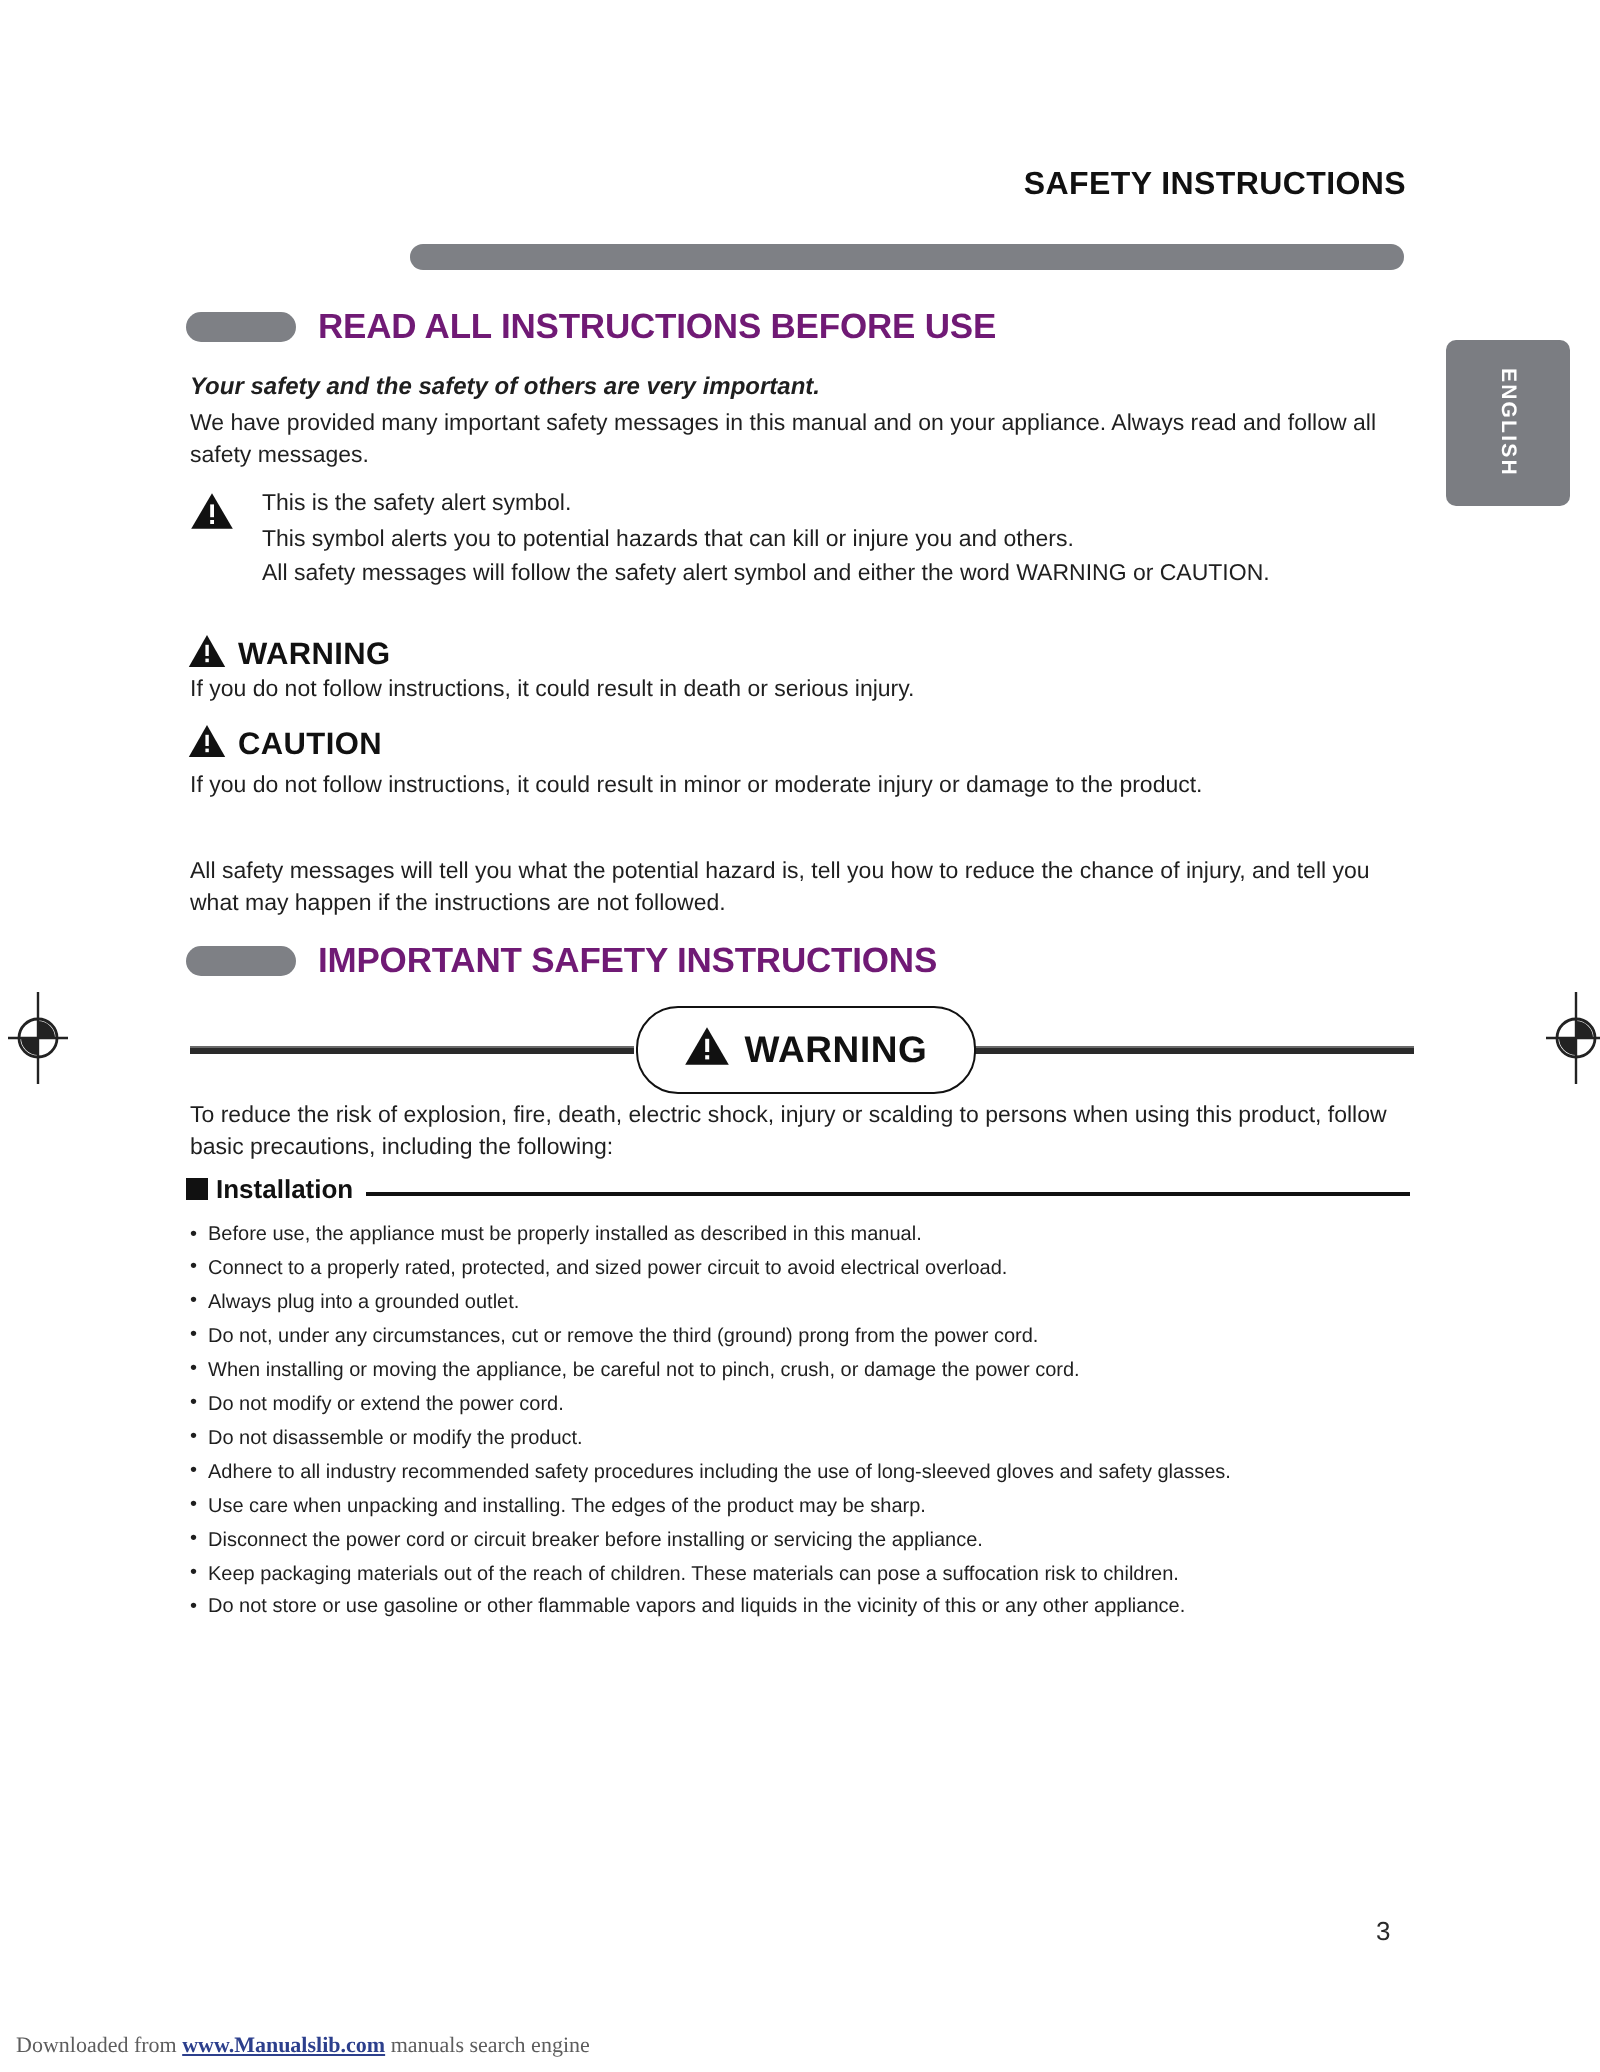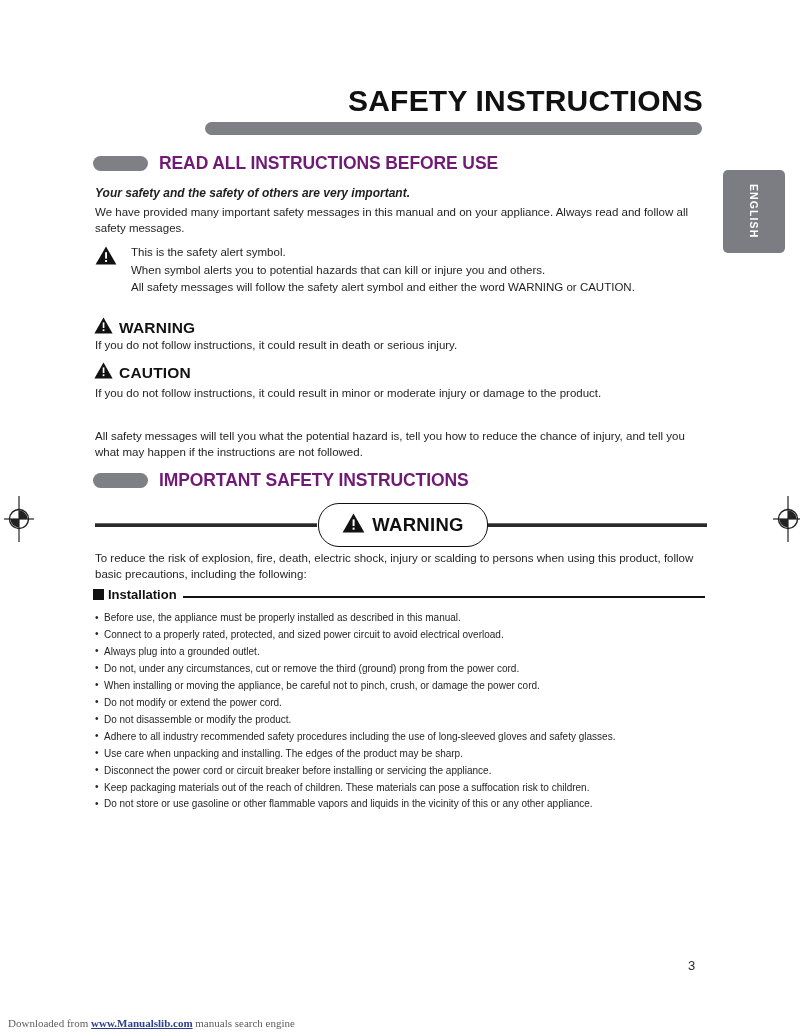--- a/index.html
+++ b/index.html
@@ -34,21 +34,21 @@
 
   
   .title-row {
     position: absolute;
     left: 0;
     top: 84px;
     width: 703px;
     text-align: right;
   }
   .page-title {
-    font-size: 30px;
+    font-size: 16px;
     font-weight: bold;
     letter-spacing: 0.2px;
     color: #111;
     white-space: nowrap;
     margin-top: 48px;
   }
 
   .title-bar {
     position: absolute;
     left: 205px;
@@ -326,21 +326,21 @@
   <div class="alert-block">
     <span class="tri-big">
       <svg width="22" height="19" viewBox="0 0 22 19">
         <path d="M11 0.6 L21.4 18.4 L0.6 18.4 Z" fill="#111"></path>
         <rect x="10.1" y="6.2" width="1.9" height="6.4" fill="#fff"></rect>
         <rect x="10.1" y="14.0" width="1.9" height="2.0" fill="#fff"></rect>
       </svg>
     </span>
     <div class="rows">
       <div>This is the safety alert symbol.</div>
-      <div>When symbol alerts you to potential hazards that can kill or injure you and others.</div>
+      <div>This symbol alerts you to potential hazards that can kill or injure you and others.</div>
       <div>All safety messages will follow the safety alert symbol and either the word WARNING or CAUTION.</div>
     </div>
   </div>
 
   <div class="level-head" id="lvl-warning">
     <span>
       <svg width="19" height="17" viewBox="0 0 19 17">
         <path d="M9.5 0.5 L18.6 16.5 L0.4 16.5 Z" fill="#111"></path>
         <rect x="8.7" y="5.4" width="1.7" height="5.6" fill="#fff"></rect>
         <rect x="8.7" y="12.3" width="1.7" height="1.8" fill="#fff"></rect>

